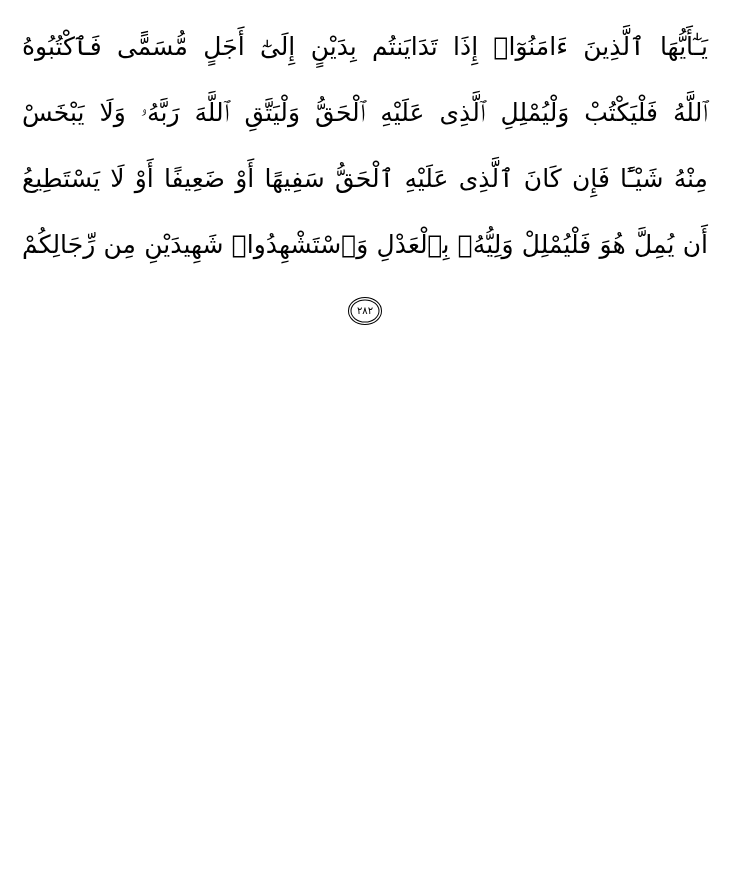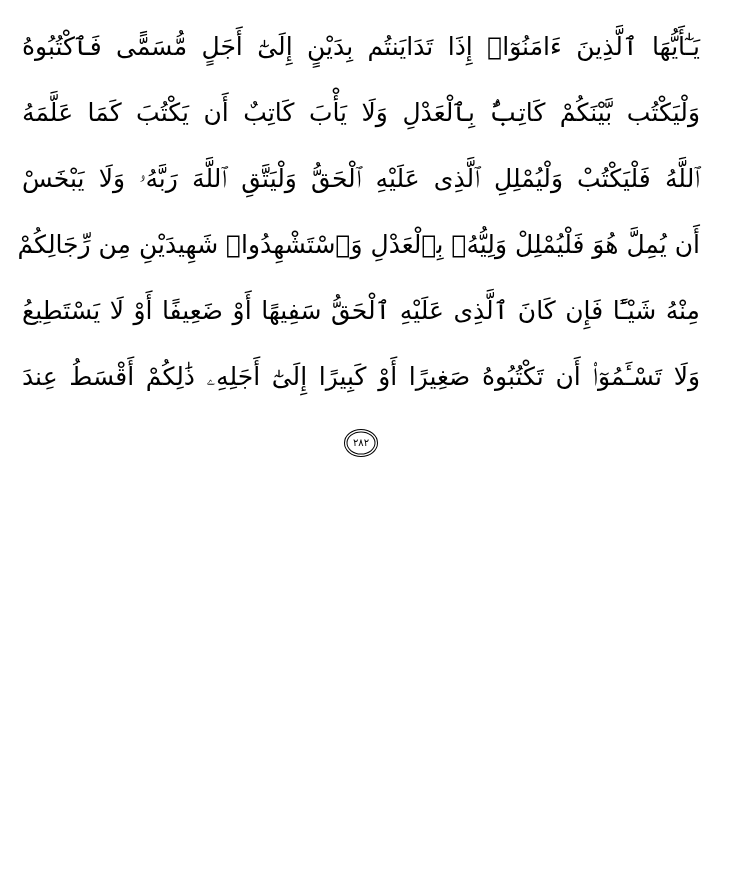--- a/index.html
+++ b/index.html
@@ -15,21 +15,21 @@
     overflow: hidden;
     font-family: "DejaVu Sans", "Liberation Sans", sans-serif;
   }
   .mushaf-block {
     position: absolute;
     top: 0;
     left: 0;
     width: 730px;
     height: 880px;
     box-sizing: border-box;
-    padding: 14px 30px 10px 22px;
+    padding: 14px 22px 10px 22px;
     display: flex;
     flex-direction: column;
     justify-content: flex-start;
   }
   .ayah-line {
     direction: rtl;
     text-align: justify;
     text-align-last: justify;
     color: #000000;
     font-size: 25px;
@@ -83,25 +83,23 @@
     font-family: "DejaVu Sans", "Liberation Sans", sans-serif;
   }
 </style>
 </head>
 <body>
 
 <div class="page">
   <div class="mushaf-block">
 
     <div class="ayah-line">يَـٰٓأَيُّهَا ٱلَّذِينَ ءَامَنُوٓا۟ إِذَا تَدَايَنتُم بِدَيْنٍ إِلَىٰٓ أَجَلٍ مُّسَمًّى فَٱكْتُبُوهُ</div>
-    <div class="ayah-line">وَلْيَكْتُب بَّيْنَكُمْ كَاتِبٌۢ بِٱلْعَدْلِ وَلَا يَأْبَ كَاتِبٌ أَن يَكْتُبَ كَمَا عَلَّمَهُ</div>
     <div class="ayah-line">ٱللَّهُ فَلْيَكْتُبْ وَلْيُمْلِلِ ٱلَّذِى عَلَيْهِ ٱلْحَقُّ وَلْيَتَّقِ ٱللَّهَ رَبَّهُۥ وَلَا يَبْخَسْ</div>
+    <div class="ayah-line">مِنْهُ شَيْـًٔا فَإِن كَانَ ٱلَّذِى عَلَيْهِ ٱلْحَقُّ سَفِيهًا أَوْ ضَعِيفًا أَوْ لَا يَسْتَطِيعُ</div>
     <div class="ayah-line">أَن يُمِلَّ هُوَ فَلْيُمْلِلْ وَلِيُّهُۥ بِٱلْعَدْلِ وَٱسْتَشْهِدُوا۟ شَهِيدَيْنِ مِن رِّجَالِكُمْ</div>
-    <div class="ayah-line">مِنْهُ شَيْـًٔا فَإِن كَانَ ٱلَّذِى عَلَيْهِ ٱلْحَقُّ سَفِيهًا أَوْ ضَعِيفًا أَوْ لَا يَسْتَطِيعُ</div>
-    <div class="ayah-line">وَلَا تَسْـَٔمُوٓا۟ أَن تَكْتُبُوهُ صَغِيرًا أَوْ كَبِيرًا إِلَىٰٓ أَجَلِهِۦ ذَٰلِكُمْ أَقْسَطُ عِندَ</div>
 
     <div class="ayah-line last-line">
       <span class="ayah-end-mark">
         <span class="ring-outer"></span>
         <span class="ring-inner"></span>
         <span class="num">٢٨٢</span>
       </span>
     </div>
 
   </div>

